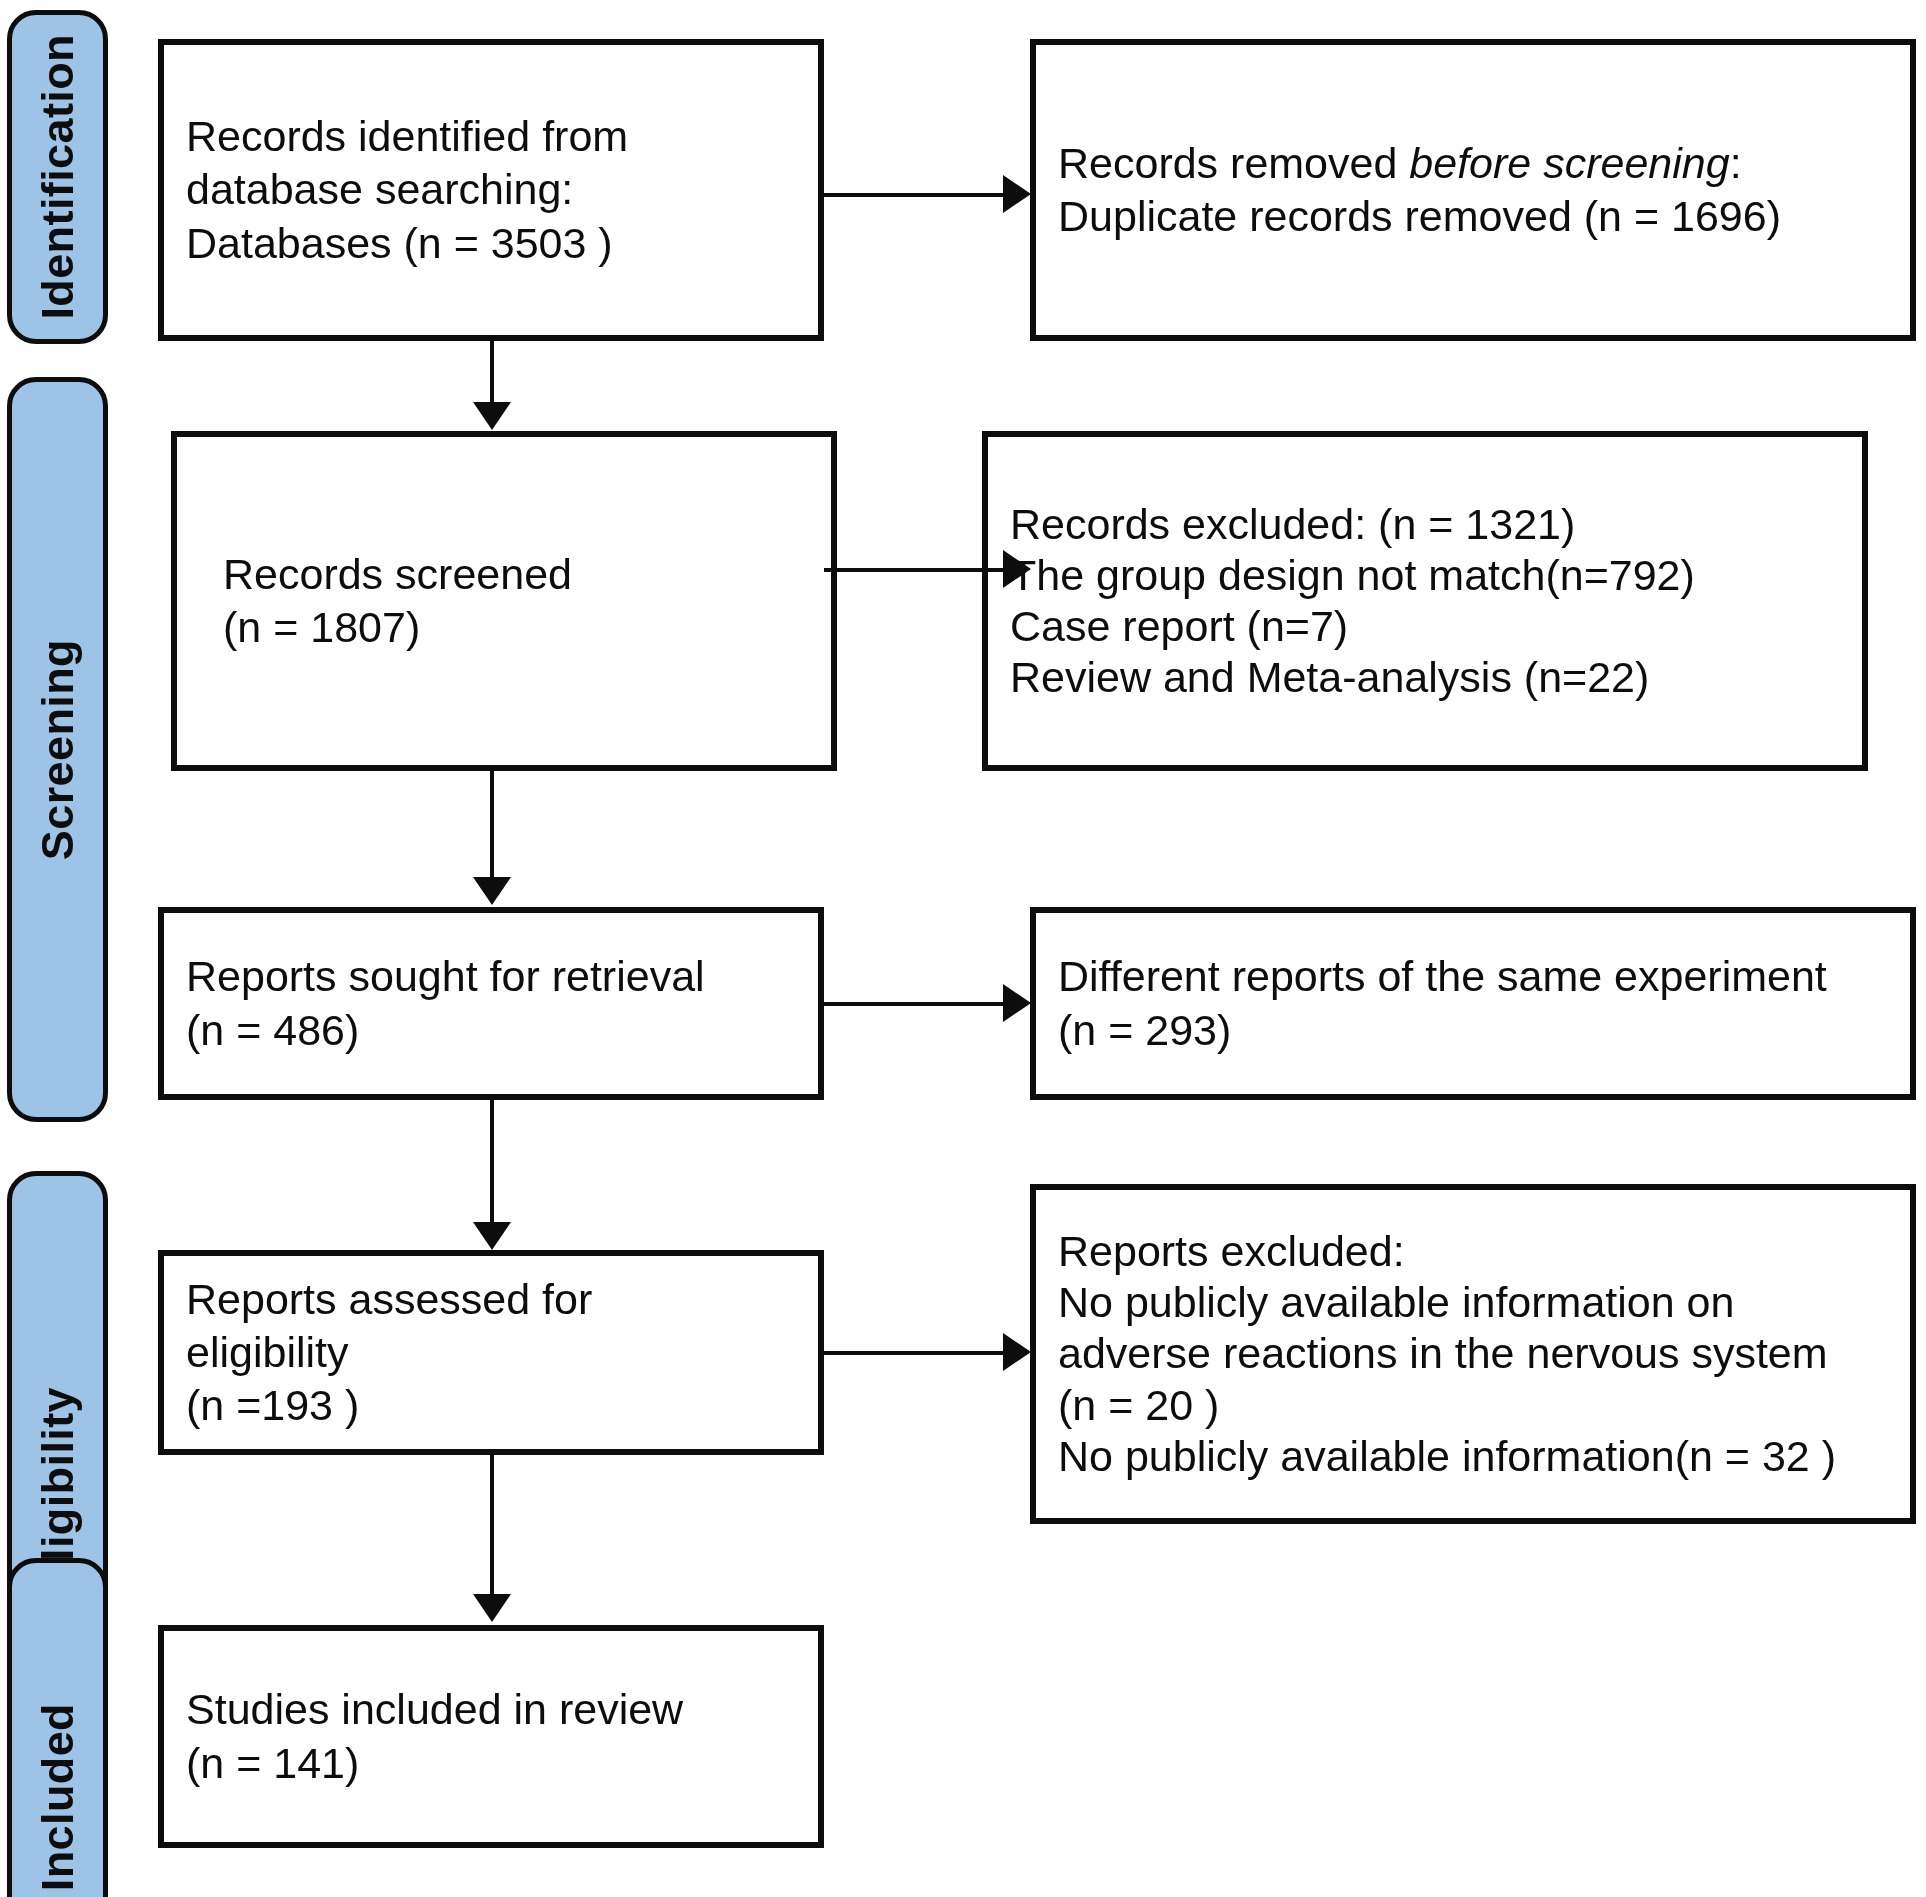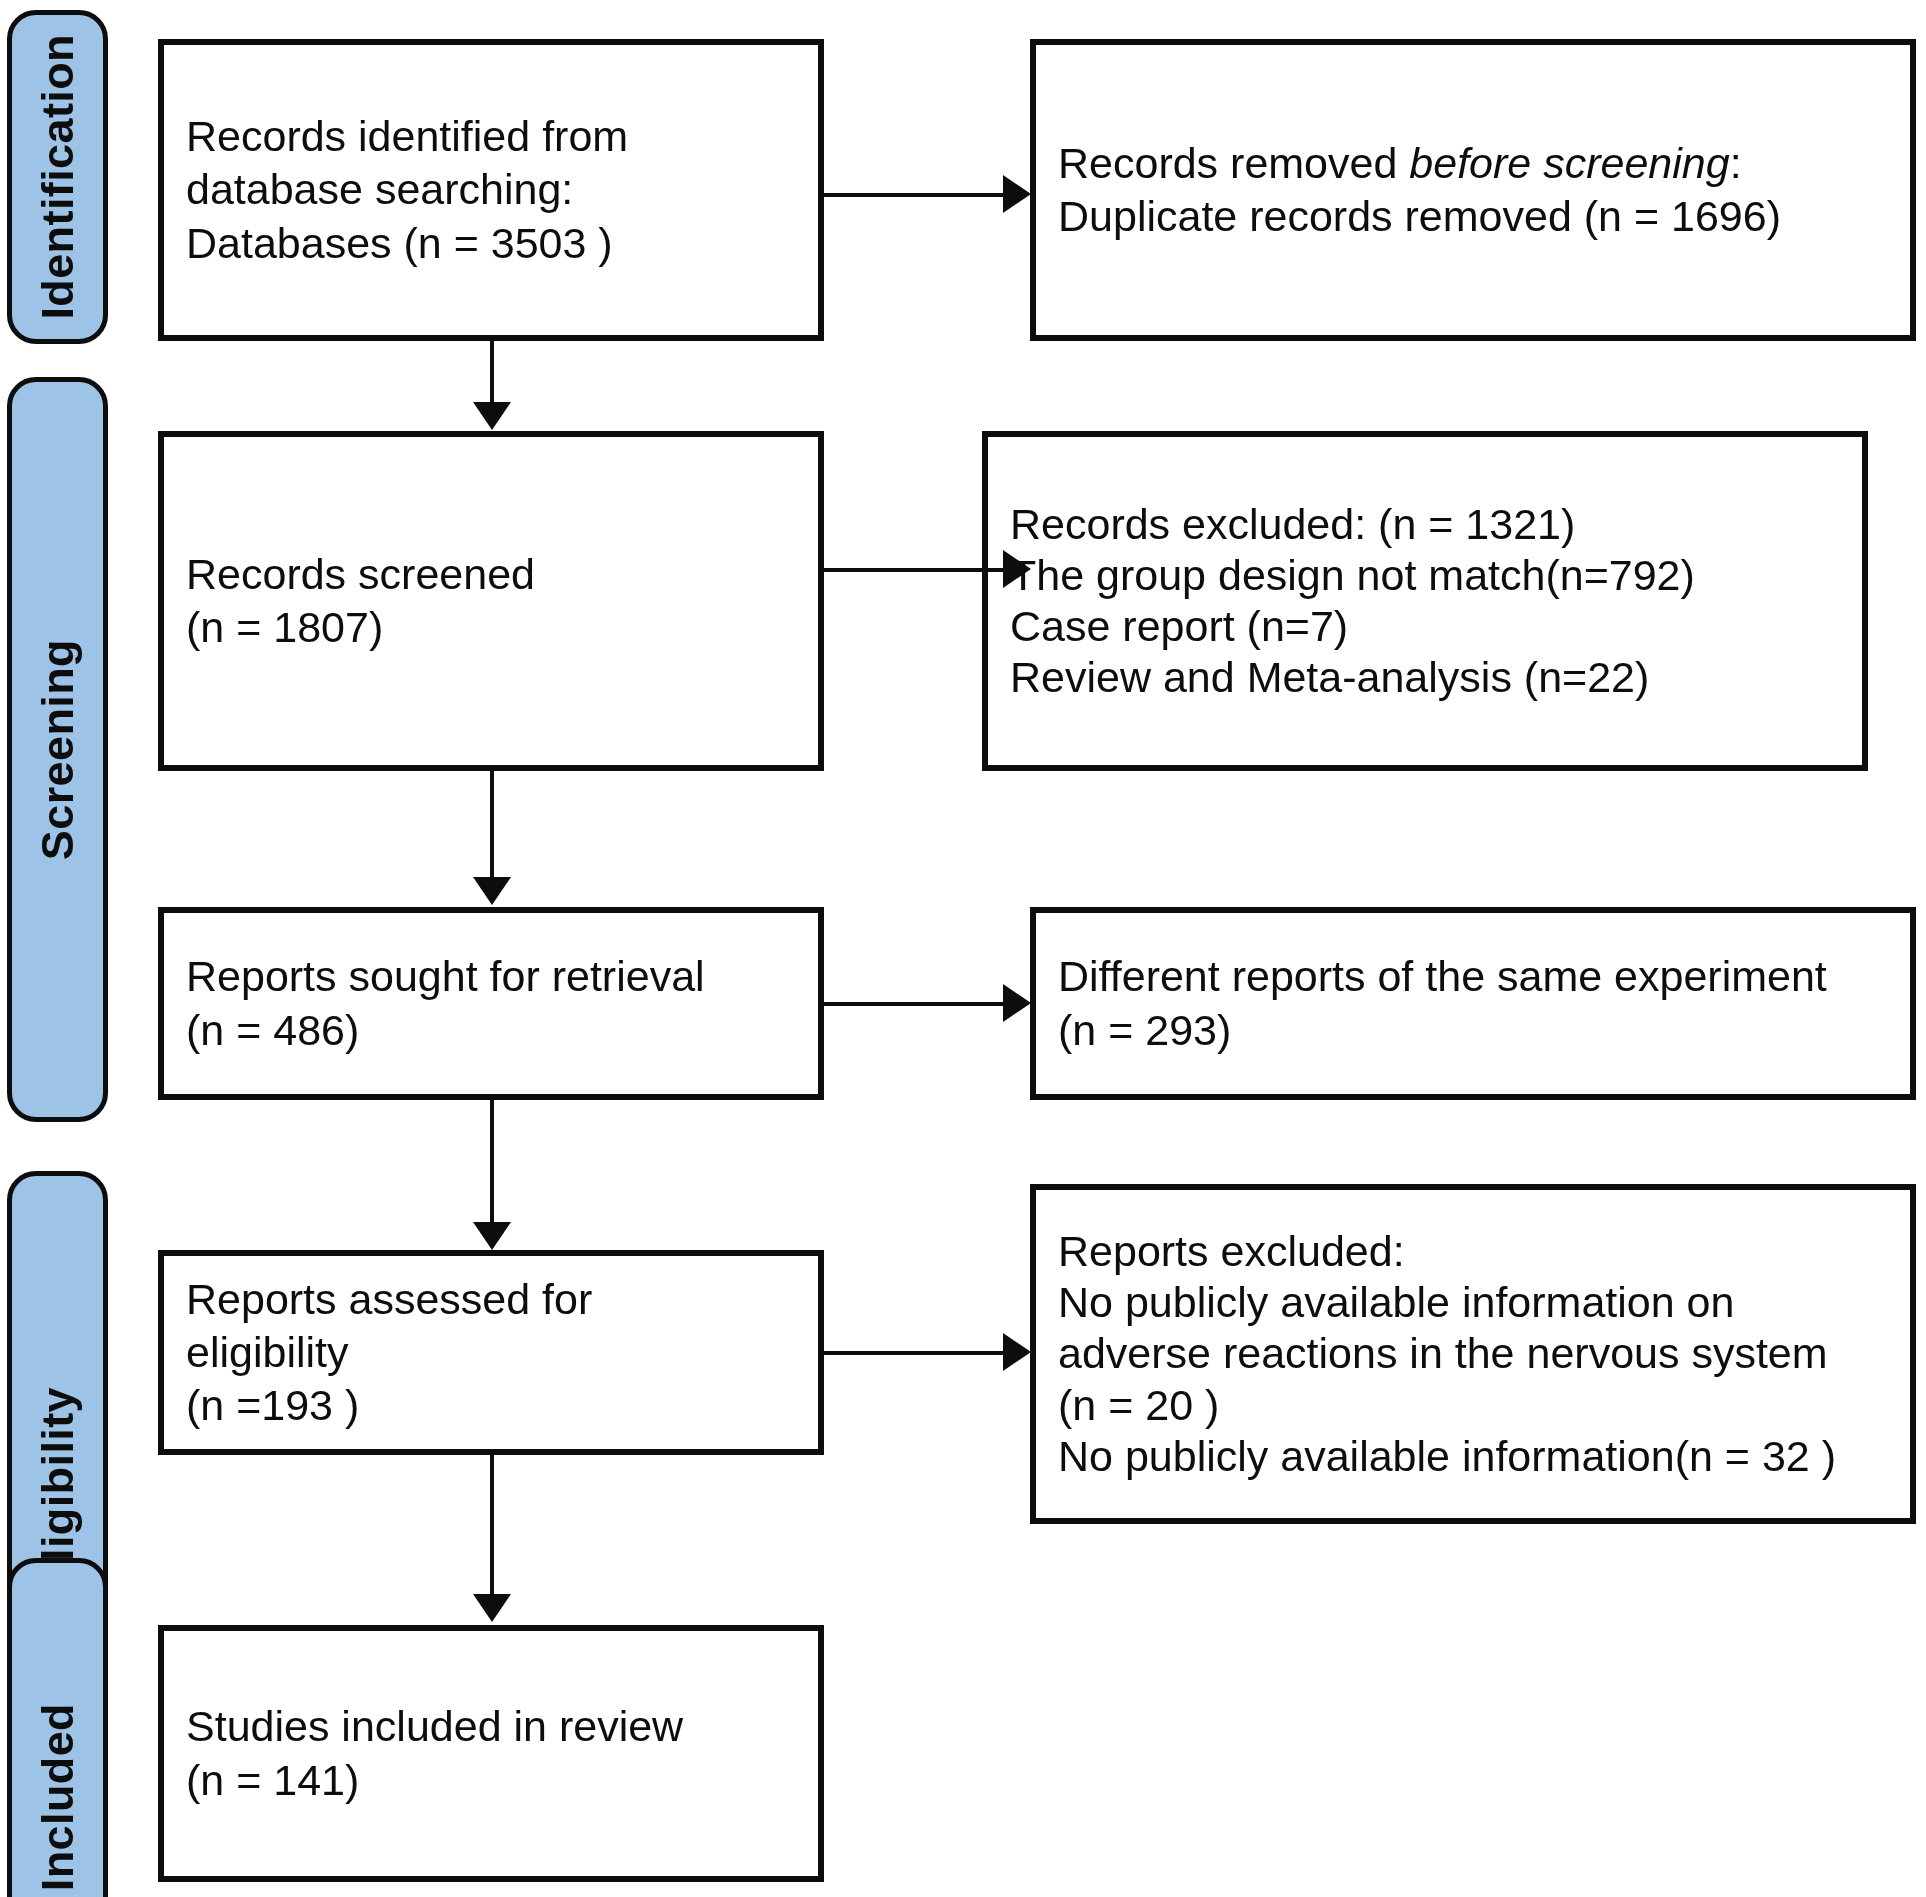--- a/index.html
+++ b/index.html
@@ -131,21 +131,21 @@
       <div class="fline">Duplicate records removed  (n = 1696)</div>
     </div>
   </div>
 
   <div class="h-line" style="left:824px; top:193px; width:184px;"></div>
   <div class="h-head" style="left:1003px; top:175px;"></div>
 
   <div class="v-line" style="left:490px; top:341px; width:4.3px; height:66px;"></div>
   <div class="v-head" style="left:473px; top:402px;"></div>
 
-  <div class="fbox" style="left:158px; top:431px; width:666px; height:340px;">
+  <div class="fbox" style="left:171px; top:431px; width:666px; height:340px;padding-left:24px;">
     <div class="fbox-inner">
       <div class="fline">Records screened</div>
       <div class="fline">(n = 1807)</div>
     </div>
   </div>
 
   <div class="fbox" style="left:982px; top:431px; width:886px; height:340px;">
     <div class="fbox-inner">
       <div class="fline tight">Records excluded: (n = 1321)</div>
       <div class="fline tight">The group design not match(n=792)</div>
@@ -197,21 +197,21 @@
       <div class="fline tight">No publicly available information(n = 32 )</div>
     </div>
   </div>
 
   <div class="h-line" style="left:824px; top:1351px; width:184px;"></div>
   <div class="h-head" style="left:1003px; top:1333px;"></div>
 
   <div class="v-line" style="left:490px; top:1455px; width:4.3px; height:144px;"></div>
   <div class="v-head" style="left:473px; top:1594px;"></div>
 
-  <div class="fbox" style="left:158px; top:1625px; width:666px; height:257px;justify-content:center;">
+  <div class="fbox" style="left:158px; top:1625px; width:666px; height:223px;justify-content:center;">
     <div class="fbox-inner">
       <div class="fline">Studies included in review</div>
       <div class="fline">(n = 141)</div>
     </div>
   </div>
 
 </div>
 
 
 </body></html>

